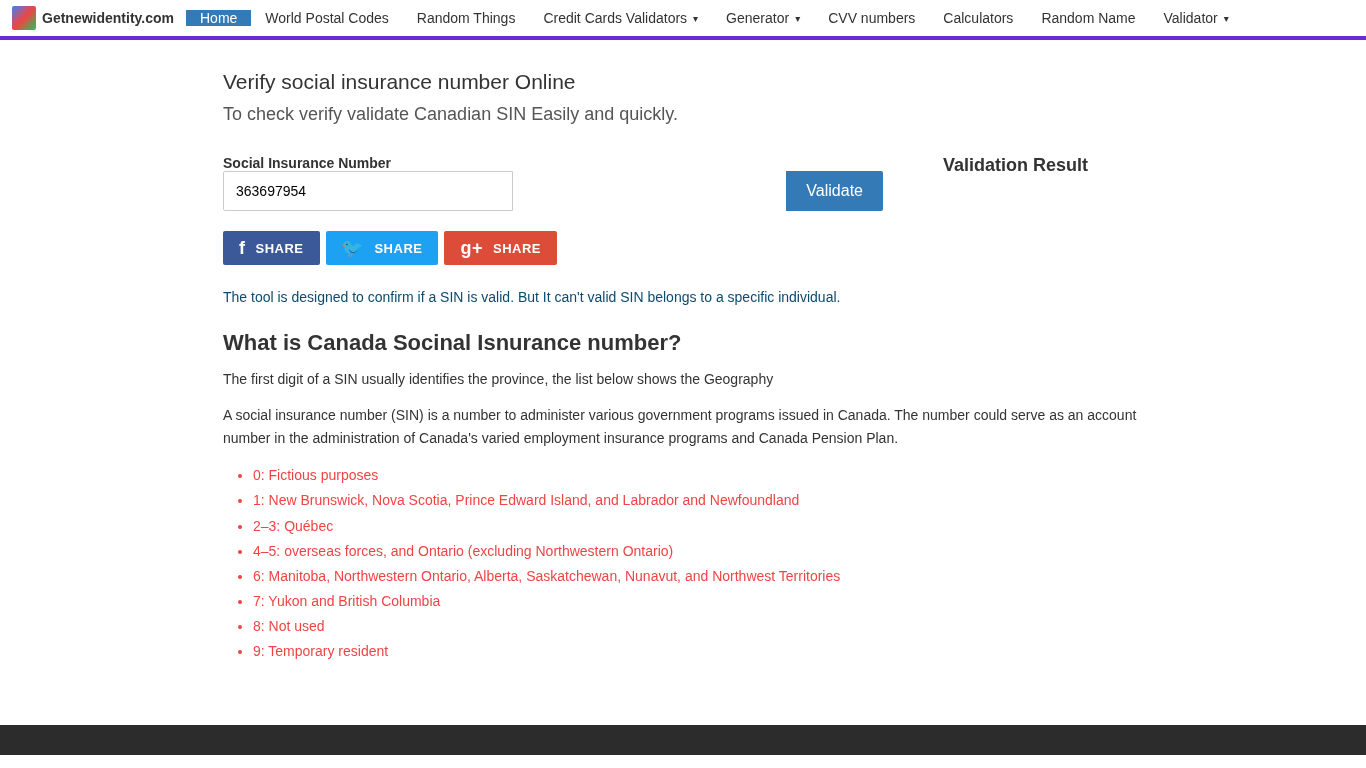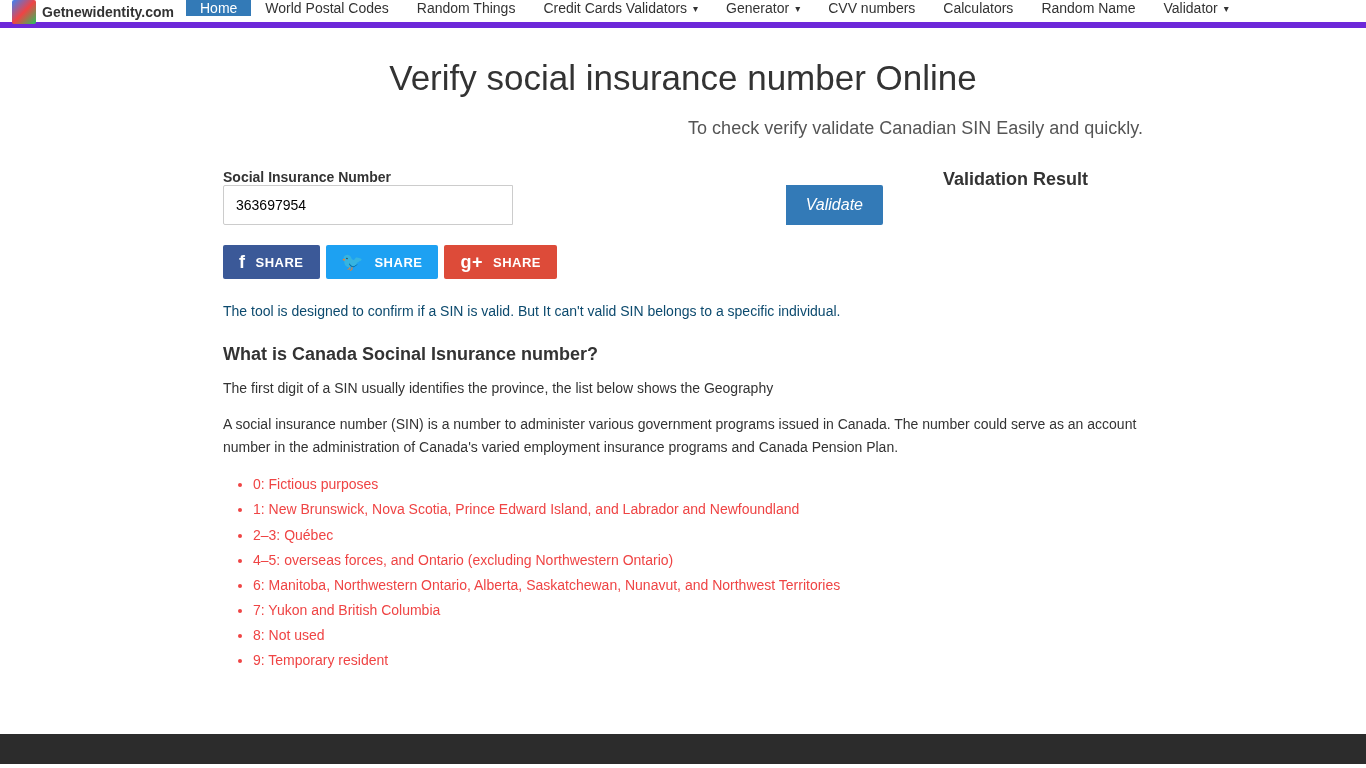--- a/index.html
+++ b/index.html
@@ -1,24 +1,24 @@
 <!DOCTYPE html>
 <html><head>
   <meta charset="utf-8">
   <style>
     * { margin: 0; padding: 0; box-sizing: border-box; }
     body { font-family: Arial, sans-serif; font-size: 14px; color: #333; background: #fff; }
 
     
     .navbar {
       background: #fff;
-      border-bottom: 6px solid #6d28d9;
-      display: flex;
-      align-items: flex-start;
-      height: 28px;
+      border-bottom: 4px solid #6d28d9;
+      display: flex;
+      align-items: center;
+      height: 40px;
     }
     .navbar-brand {
       display: flex;
       align-items: center;
       padding: 0 12px;
       font-weight: bold;
       font-size: 14px;
       color: #333;
       text-decoration: none;
       white-space: nowrap;
@@ -60,29 +60,28 @@
     }
 
     
     .main-content {
       max-width: 960px;
       margin: 0 auto;
       padding: 30px 20px 40px;
     }
 
     .page-title {
-      text-align: center;
-      font-size: 35px;
+      font-size: 21px;
       font-weight: 400;
       color: #333;
-      margin-bottom: 20px;
+      margin-bottom: 10px;
     }
 
     .page-subtitle {
-      text-align: right;
+      text-align: left;
       font-size: 18px;
       color: #555;
       margin-bottom: 30px;
     }
 
     .form-section {
       display: flex;
       gap: 60px;
       margin-bottom: 20px;
       align-items: flex-start;
@@ -118,21 +117,20 @@
     .validate-btn {
       background: #337ab7;
       color: #fff;
       border: none;
       padding: 0 20px;
       font-size: 16px;
       cursor: pointer;
       border-radius: 0 2px 2px 0;
       height: 40px;
       font-weight: 500;
-      font-style: italic;
     }
 
     .validation-result {
       min-width: 200px;
     }
 
     .result-label {
       font-weight: bold;
       font-size: 18px;
       margin-bottom: 6px;
@@ -172,21 +170,21 @@
 
     
     .tool-description {
       font-size: 14px;
       color: #0c4a6e;
       margin-bottom: 22px;
       line-height: 1.5;
     }
 
     .section-heading {
-      font-size: 18px;
+      font-size: 22px;
       font-weight: bold;
       color: #333;
       margin-bottom: 12px;
     }
 
     .section-text {
       font-size: 14px;
       color: #333;
       line-height: 1.6;
       margin-bottom: 14px;

